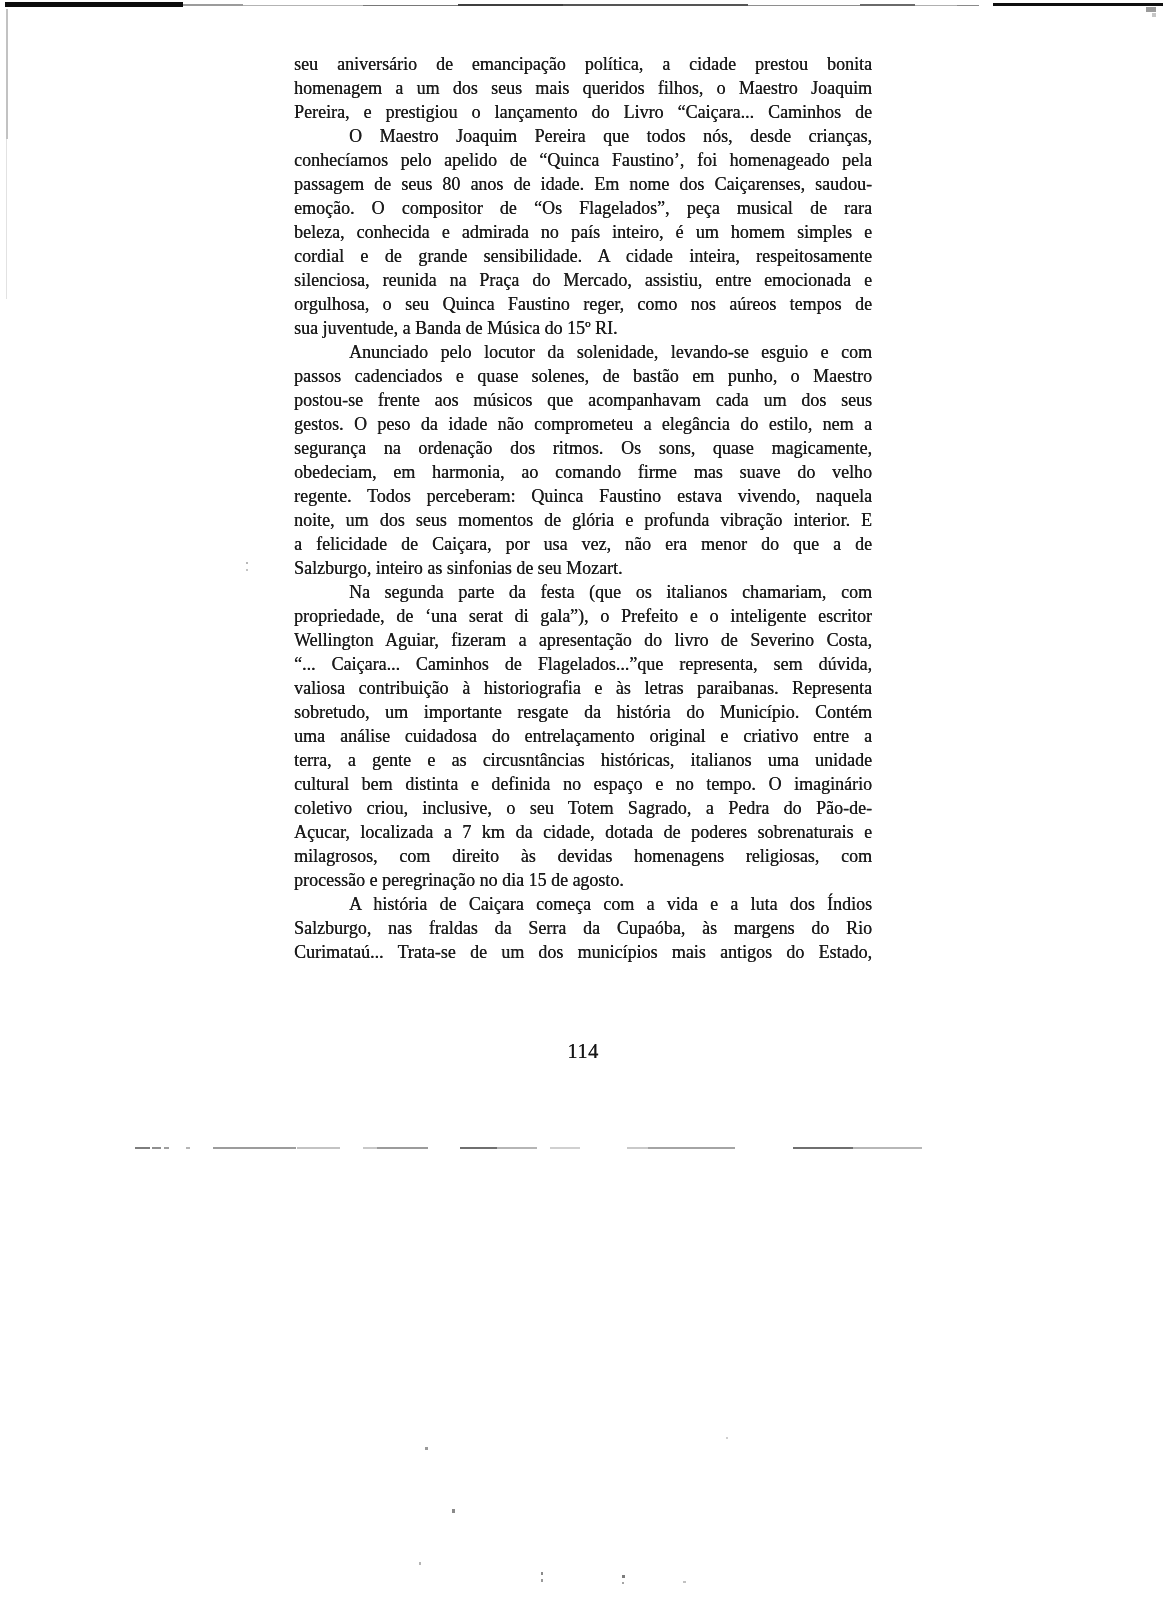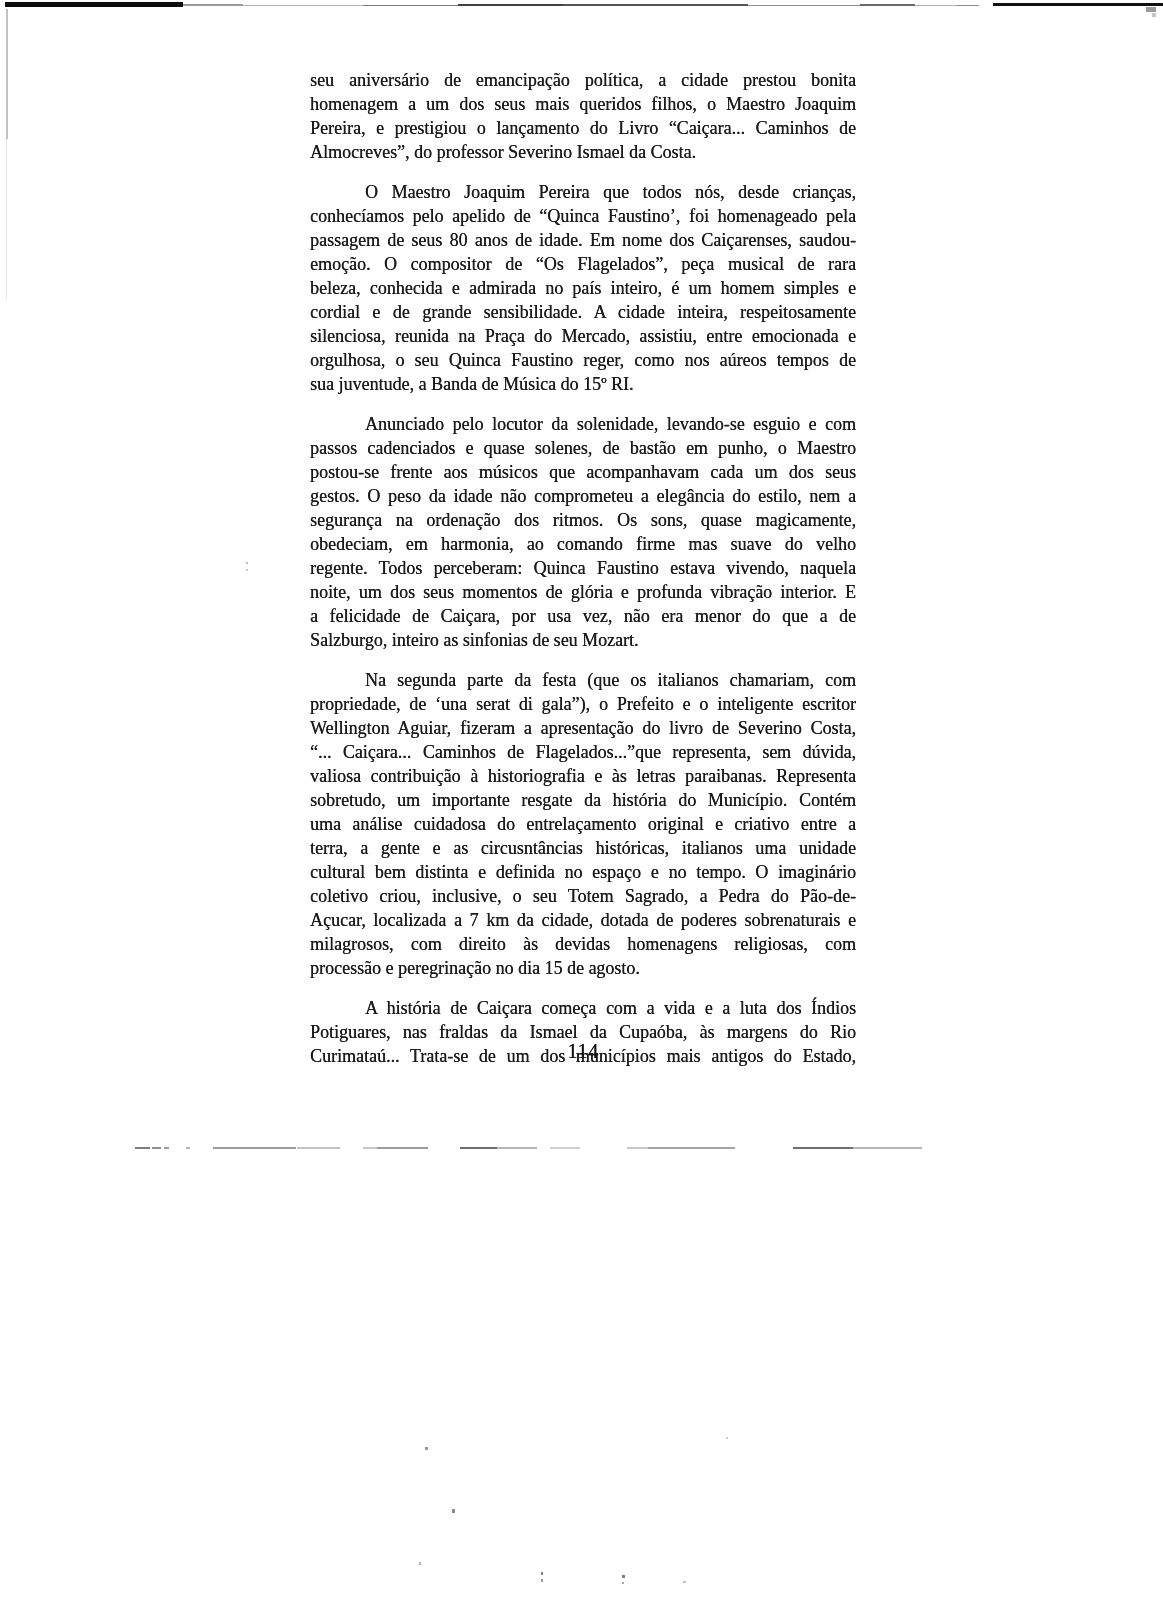--- a/index.html
+++ b/index.html
@@ -22,21 +22,21 @@
   .text-block {
     position: absolute;
     left: 294px;
     top: 52px;
     width: 578px;
     color: #1c1c1c;
     font-size: 18px;
     line-height: 24px;
     text-shadow: 0.25px 0 0 currentColor;
   }
-  .para { margin: 16px; padding: 0; }
+  .para { margin: 0; padding: 0; }
   .line {
     height: 24px;
     overflow: hidden;
     text-align: justify;
     text-align-last: justify;
     white-space: normal;
   }
   .line.lastline {
     text-align: left;
     text-align-last: left;
@@ -80,21 +80,20 @@
   <div class="artifact" style="left:6px;top:139px;width:1px;height:160px;background:#e2e2e2;"></div>
 
   <div class="artifact" style="left:246px;top:562px;width:2px;height:2px;background:#b8b8b8;"></div>
   <div class="artifact" style="left:246px;top:569px;width:2px;height:2px;background:#c4c4c4;"></div>
 
   <div class="text-block" style="color: rgb(28, 28, 28);">
       <div class="para">
         <div class="line">seu aniversário de emancipação política, a cidade prestou bonita</div>
         <div class="line">homenagem a um dos seus mais queridos filhos, o Maestro Joaquim</div>
         <div class="line">Pereira, e prestigiou o lançamento do Livro “Caiçara... Caminhos de</div>
-        <div class="line lastline">Almocreves”, do professor Severino Ismael da Costa.</div>
       </div>
       <div class="para">
         <div class="line indent">O Maestro Joaquim Pereira que todos nós, desde crianças,</div>
         <div class="line">conhecíamos pelo apelido de “Quinca Faustino’, foi homenageado pela</div>
         <div class="line">passagem de seus 80 anos de idade. Em nome dos Caiçarenses, saudou-</div>
         <div class="line">emoção. O compositor de “Os Flagelados”, peça musical de rara</div>
         <div class="line">beleza, conhecida e admirada no país inteiro, é um homem simples e</div>
         <div class="line">cordial e de grande sensibilidade. A cidade inteira, respeitosamente</div>
         <div class="line">silenciosa, reunida na Praça do Mercado, assistiu, entre emocionada e</div>
         <div class="line">orgulhosa, o seu Quinca Faustino reger, como nos aúreos tempos de</div>
@@ -122,21 +121,21 @@
         <div class="line">uma análise cuidadosa do entrelaçamento original e criativo entre a</div>
         <div class="line">terra, a gente e as circusntâncias históricas, italianos uma unidade</div>
         <div class="line">cultural bem distinta e definida no espaço e no tempo. O imaginário</div>
         <div class="line">coletivo criou, inclusive, o seu Totem Sagrado, a Pedra do Pão-de-</div>
         <div class="line">Açucar, localizada a 7 km da cidade, dotada de poderes sobrenaturais e</div>
         <div class="line">milagrosos, com direito às devidas homenagens religiosas, com</div>
         <div class="line lastline">processão e peregrinação no dia 15 de agosto.</div>
       </div>
       <div class="para">
         <div class="line indent">A história de Caiçara começa com a vida e a luta dos Índios</div>
-        <div class="line">Potiguares, nas fraldas da Ismael da Cupaóba, às margens do Rio</div>
+        <div class="line">Salzburgo, nas fraldas da Serra da Cupaóba, às margens do Rio</div>
         <div class="line">Curimataú... Trata-se de um dos municípios mais antigos do Estado,</div>
       </div>
     </div>
 
   <div class="page-number">114</div>
 
   <div class="artifact" style="left:135px;top:1147px;width:15px;height:2px;background:#7d7d7d;"></div>
   <div class="artifact" style="left:152px;top:1147px;width:9px;height:2px;background:#8f8f8f;"></div>
   <div class="artifact" style="left:164px;top:1147px;width:5px;height:2px;background:#9e9e9e;"></div>
   <div class="artifact" style="left:186px;top:1147px;width:4px;height:2px;background:#b5b5b5;"></div>

